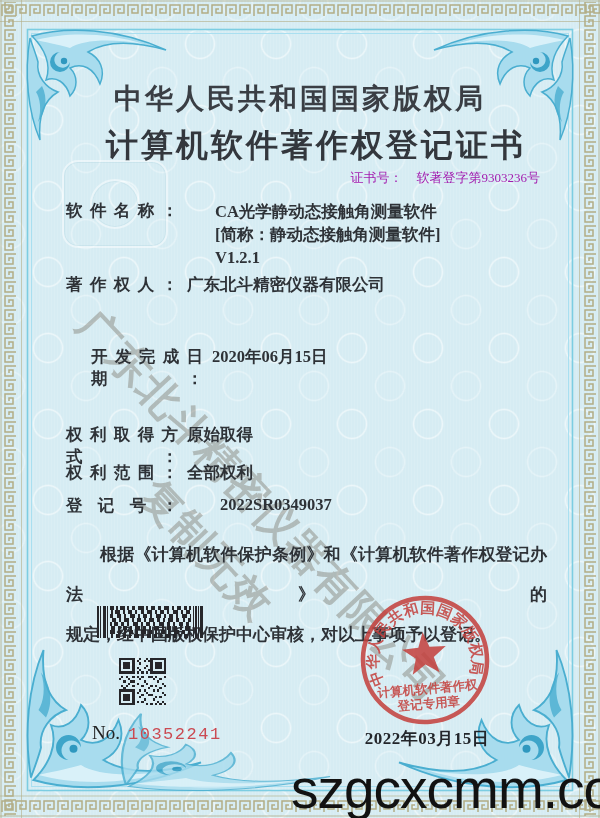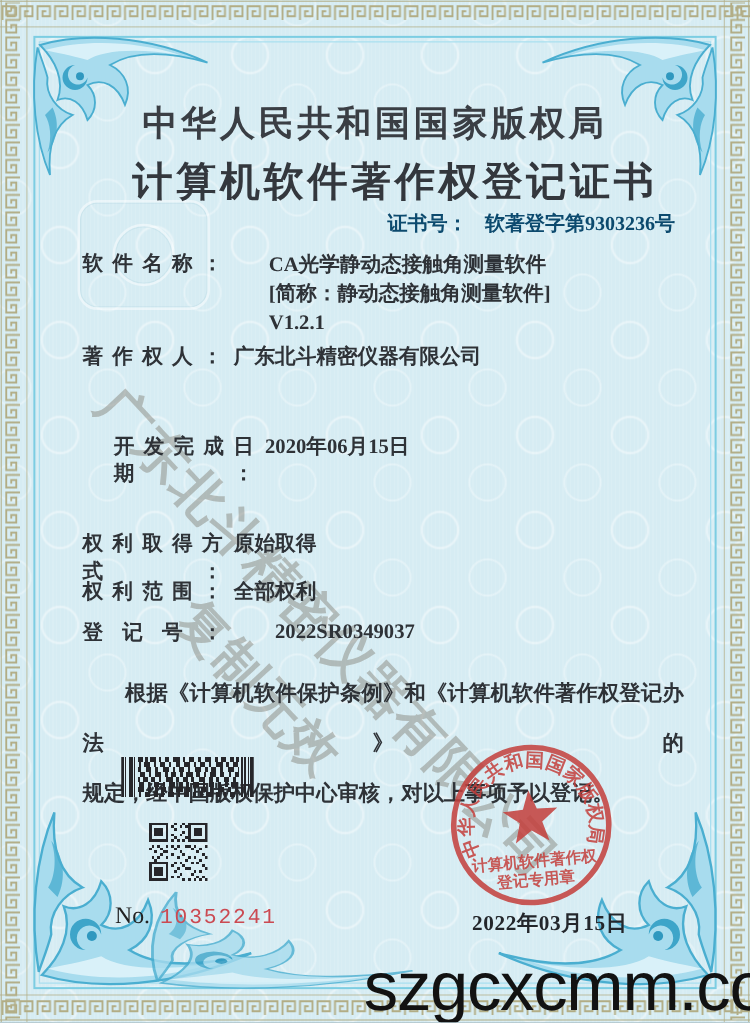--- a/index.html
+++ b/index.html
@@ -41,21 +41,21 @@
   
   .authority{
     position:absolute; left:0; top:80px; width:100%; text-align:center;
     font-size:28px; font-weight:700; letter-spacing:3px; color:#3a3e44;
   }
   .title{
     position:absolute; left:16px; top:124px; width:100%; text-align:center;
     font-size:32px; font-weight:700; letter-spacing:3px; color:#33373d;
   }
   .certno{
-    position:absolute; right:60px; top:169px; font-size:16px; font-weight:700; color:#0c4a6e;
+    position:absolute; right:60px; top:169px; font-size:13px; font-weight:400; color:#a21caf;
   }
   .certno .gap{display:inline-block; width:14px;}
   
   .fl-row{position:absolute; left:66px; display:flex; font-size:16.5px; font-weight:700; color:#2e3237;}
   .flabel{width:112px; flex:none; text-align:justify; text-align-last:justify; margin-right:9px;}
   .fval{white-space:nowrap;}
   .multiline div{line-height:23px;}
   .r-name{top:200px;gap:28px;} .r-owner{top:274px;} .r-dev{top:346px;margin-left:25px;} .r-pub{top:385px;}
   .r-acq{top:424px;} .r-scope{top:462px;} .r-reg{top:495px;gap:33px;}
   
@@ -68,21 +68,21 @@
   .barcode{position:absolute; left:97px; top:605px;}
   .qrcode{position:absolute; left:119px; top:658px;}
   .serial{position:absolute; left:92px; top:722px; font-size:19px; color:#222; font-weight:400;}
   .serial .num{
     font-family:"Liberation Mono","DejaVu Sans Mono",monospace;
     font-size:17px; letter-spacing:1.5px; color:#cb4a52; margin-left:8px;text-align:center;
   }
   
   .seal{position:absolute; left:350px; top:586px;}
   .seal-date{
-    position:absolute; left:352px; top:727px; width:150px; text-align:right;
+    position:absolute; left:352px; top:727px; width:150px; text-align:center;
     font-size:17px; font-weight:700; color:#23262b; letter-spacing:.5px;
   }
   
   .wm-site{
     position:absolute; left:291px; top:757px; white-space:nowrap;
     font-family:"Liberation Sans","DejaVu Sans",sans-serif;
     font-size:55px; font-weight:500; letter-spacing:-1px; color:#121212;
   }
 </style>
 </head>

